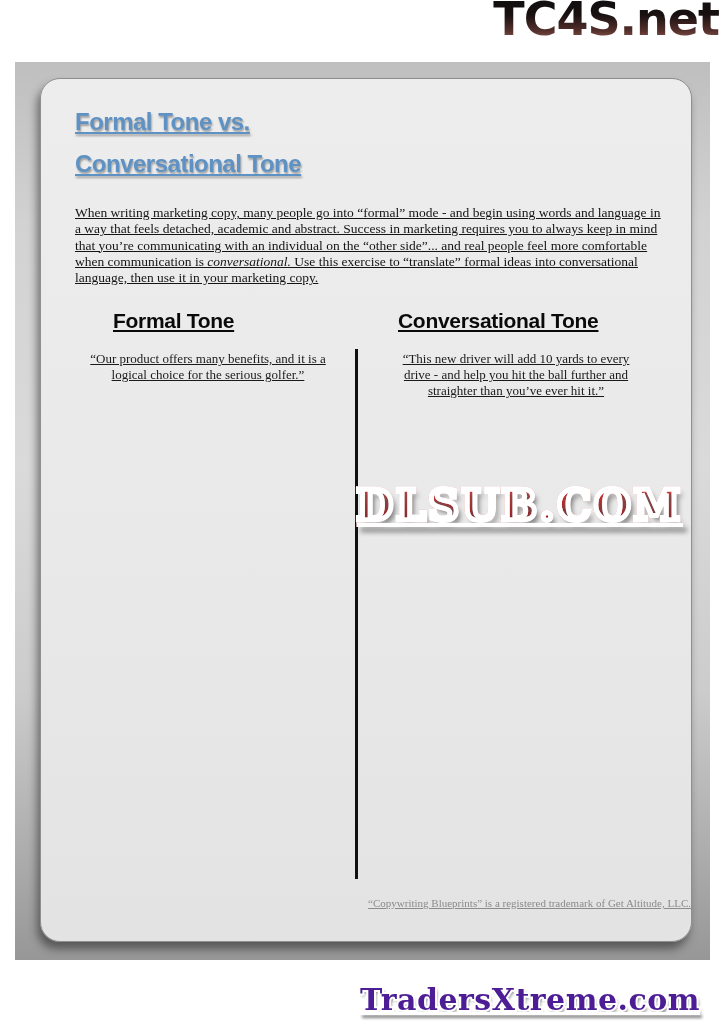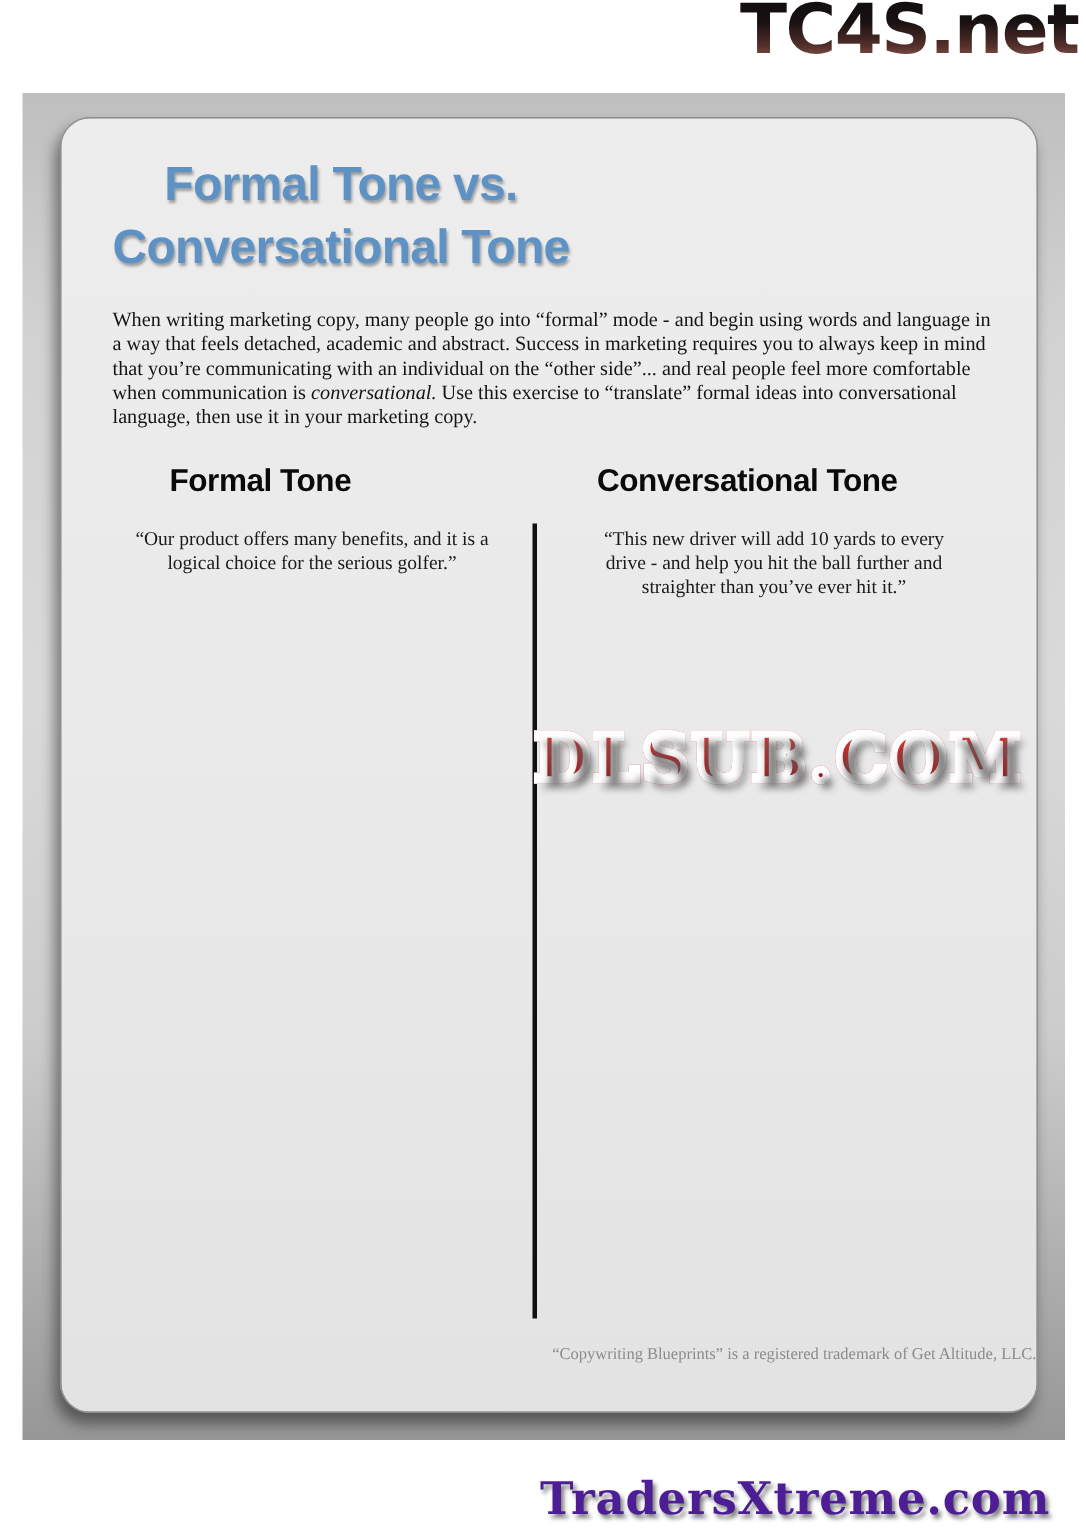--- a/index.html
+++ b/index.html
@@ -1,15 +1,15 @@
 <!DOCTYPE html>
 <html><head>
 <meta charset="utf-8">
 <style>
-  * { margin: 0; padding: 0; box-sizing: border-box; }
+  * { margin: 0; padding: 0; box-sizing: border-box; text-decoration: underline; }
   html, body { background: #ffffff; }
   body { font-family: "Liberation Sans", sans-serif; }
   #root {
     position: relative;
     width: 724px;
     height: 1024px;
     background: #ffffff;
     overflow: hidden;
   }
 
@@ -48,27 +48,26 @@
     border-radius: 20px;
     border: 1px solid #8f8f8f;
     background: linear-gradient(180deg, #ededed 0%, #e9e9e9 55%, #e3e3e3 100%);
     box-shadow: -3px 7px 9px rgba(35,35,35,0.55);
   }
 
   .doc-title {
     position: absolute;
     left: 34px;
     top: 22px;
-    font-size: 32px;
+    font-size: 24px;
     font-weight: bold;
     line-height: 42px;
     letter-spacing: -0.5px;
     color: #5e92c4;
     text-shadow: 1px 2px 2px rgba(40,40,40,0.40);
-    text-align: center;
   }
 
   .intro {
     position: absolute;
     left: 34px;
     top: 126px;
     width: 592px;
     font-family: "Liberation Serif", serif;
     font-size: 13.5px;
     line-height: 16.3px;

